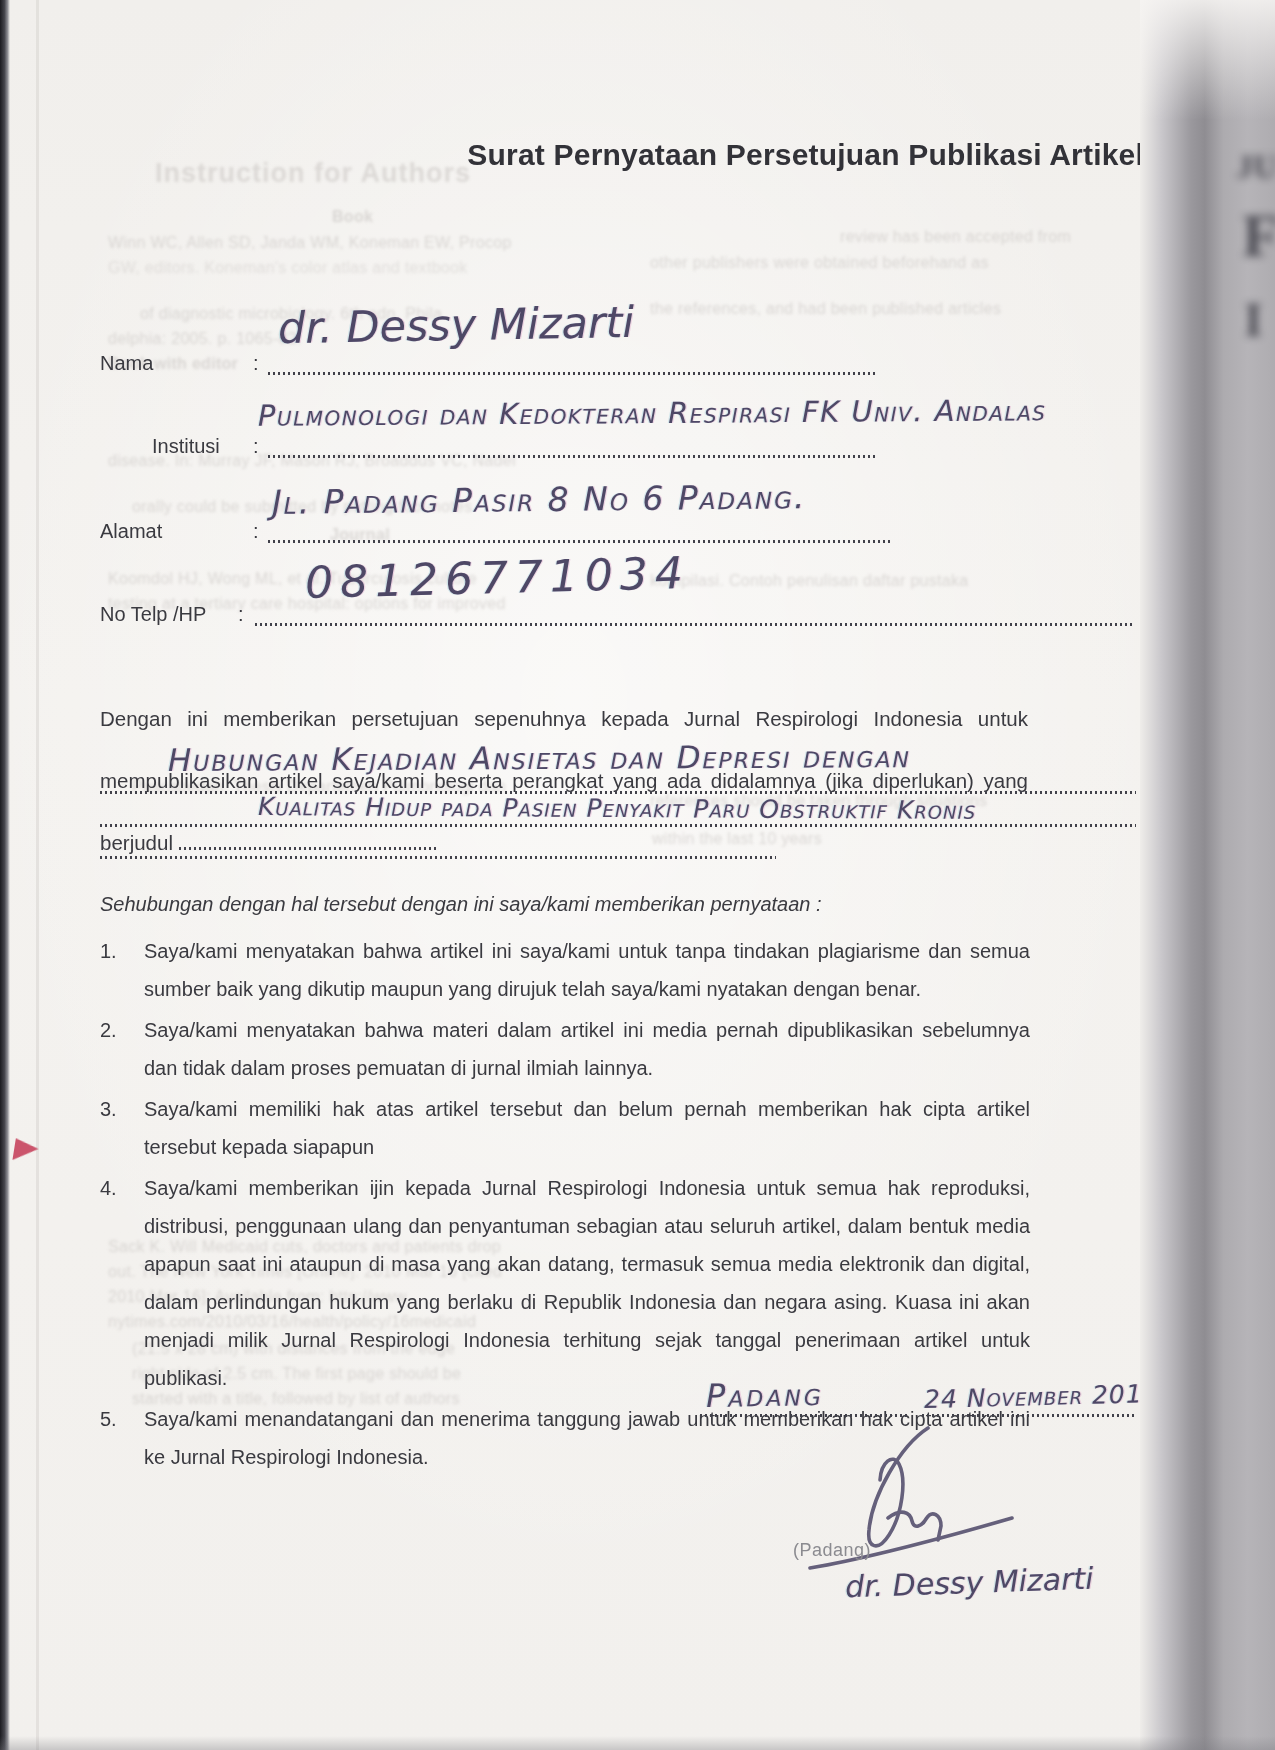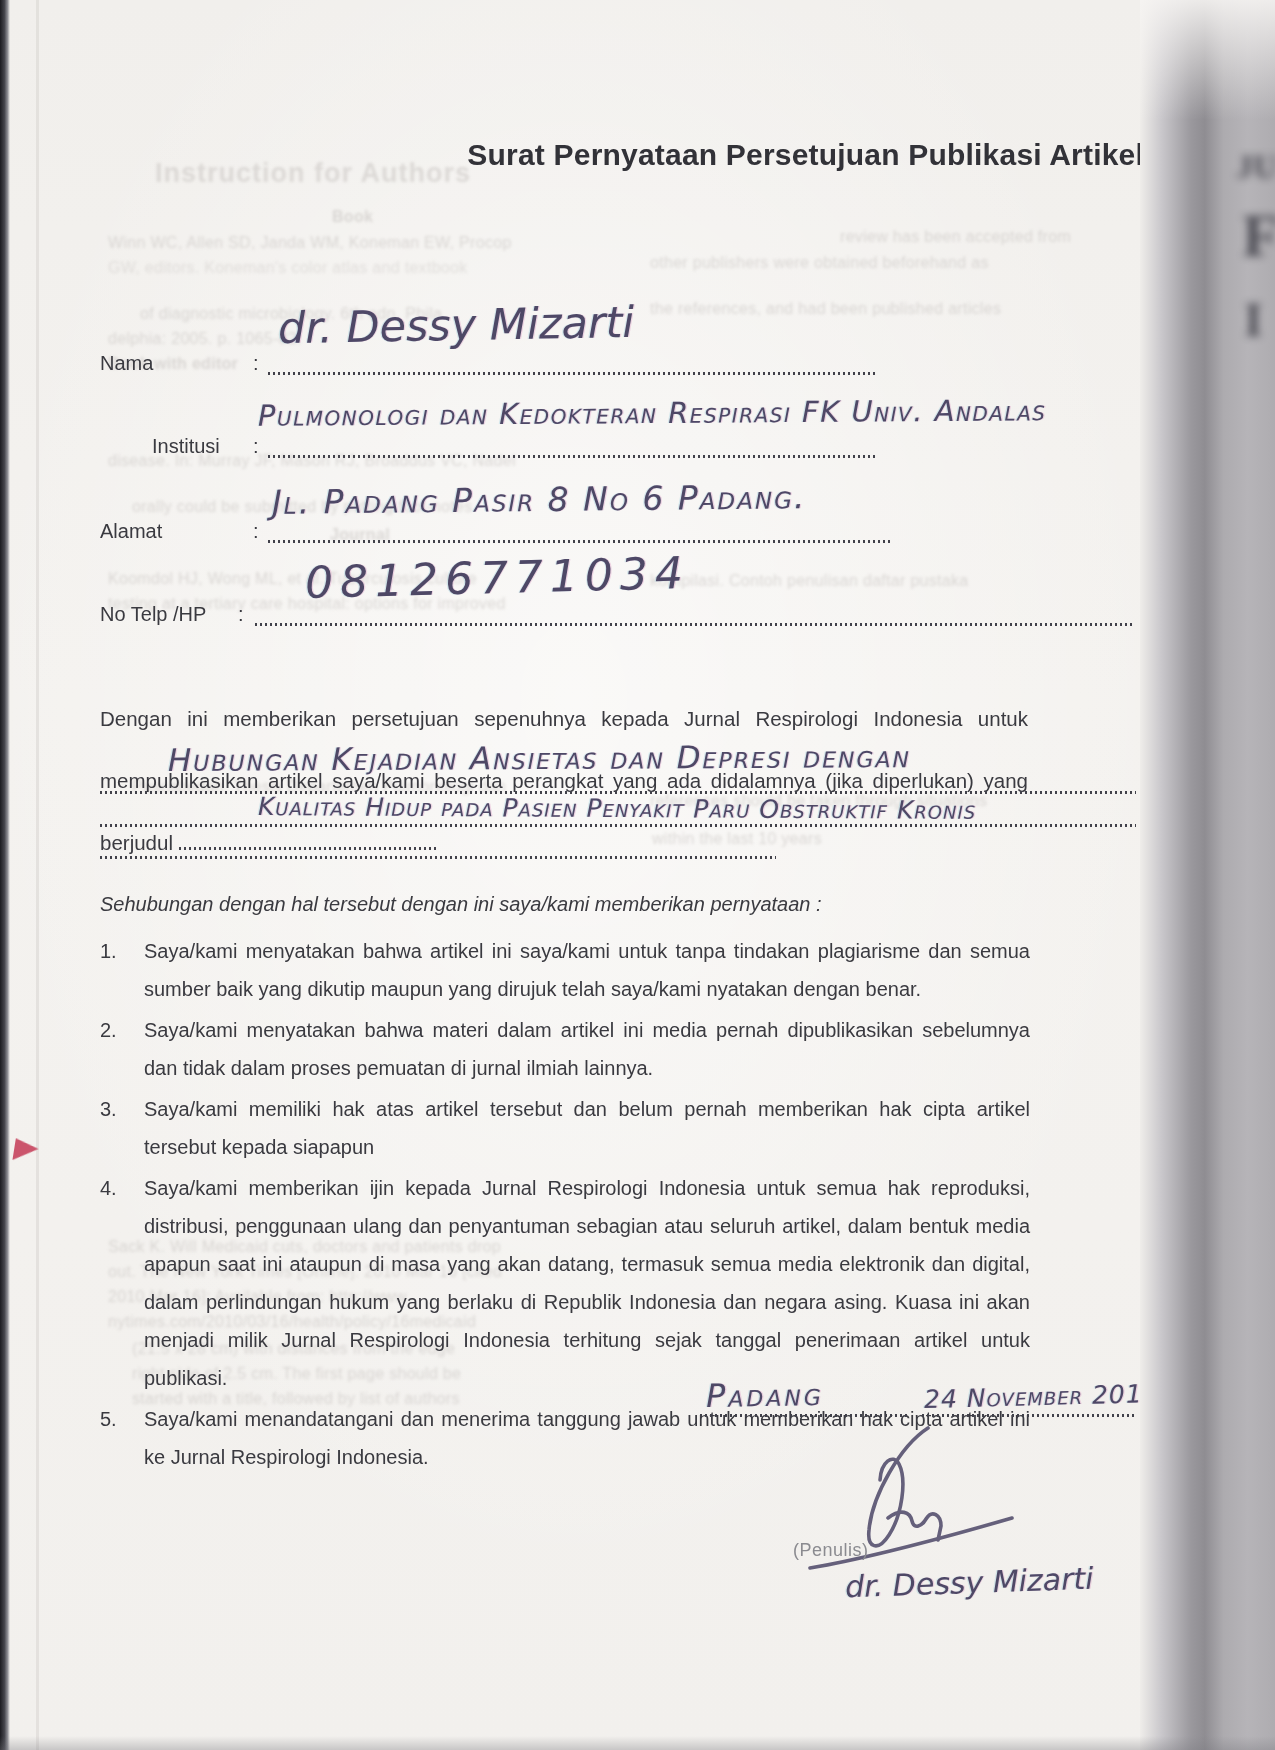--- a/index.html
+++ b/index.html
@@ -155,21 +155,21 @@
   <div class="hand caps" style="left:706px;top:1376px;font-size:32px;letter-spacing:3px;transform:rotate(-1deg);">Padang</div>
   <div class="hand caps" style="left:924px;top:1382px;font-size:25px;letter-spacing:1px;transform:rotate(-1.5deg);">24 November 2017</div>
 
   <svg class="sig" width="320" height="170" viewBox="0 0 320 170">
     <g fill="none" stroke="#5a5472" stroke-width="3.6" stroke-linecap="round" opacity=".92">
       <path d="M168 8 C140 26, 112 76, 109 110 C107 128, 118 132, 129 115 C142 95, 147 60, 139 44 C133 33, 121 42, 120 60"></path>
       <path d="M128 98 C141 88, 150 92, 152 101 C154 110, 162 106, 166 99 C172 89, 181 95, 181 106 L178 120"></path>
       <path d="M50 148 C110 138, 190 116, 252 98"></path>
     </g>
   </svg>
-  <div class="penulis">(Penulis)</div>
+  <div class="penulis">(Padang)</div>
   <div class="hand" style="left:845px;top:1565px;font-size:30px;transform:rotate(-2deg);">dr. Dessy Mizarti</div>
 
   <div class="right-edge"></div>
   <div class="right-edge-top"></div>
   <div class="edge-glyph" style="left:1236px;top:148px;font-size:34px;">JU</div>
   <div class="edge-glyph" style="left:1242px;top:200px;font-size:62px;">F</div>
   <div class="edge-glyph" style="left:1244px;top:292px;font-size:48px;">I</div>
   <div class="left-edge"></div>
   <div class="left-streak"></div>
   <div class="red-mark"></div>

